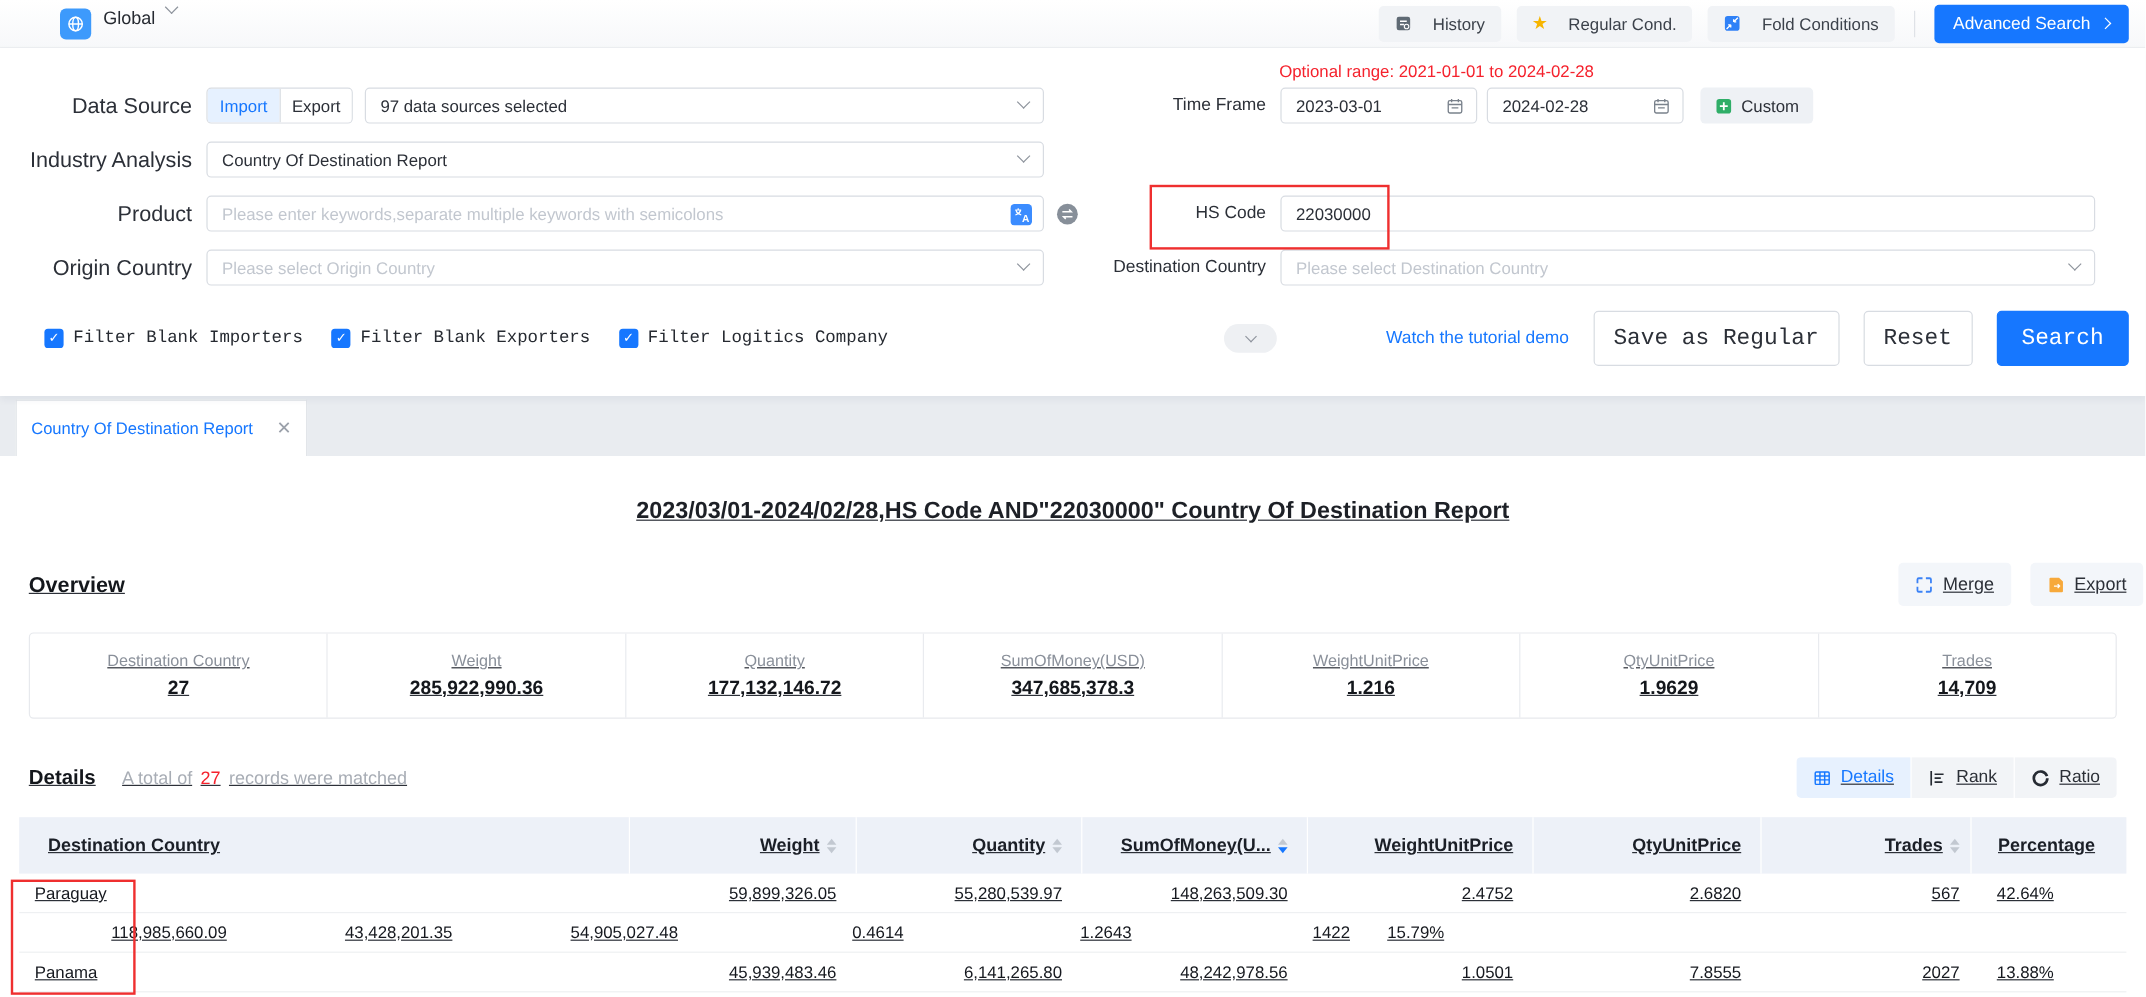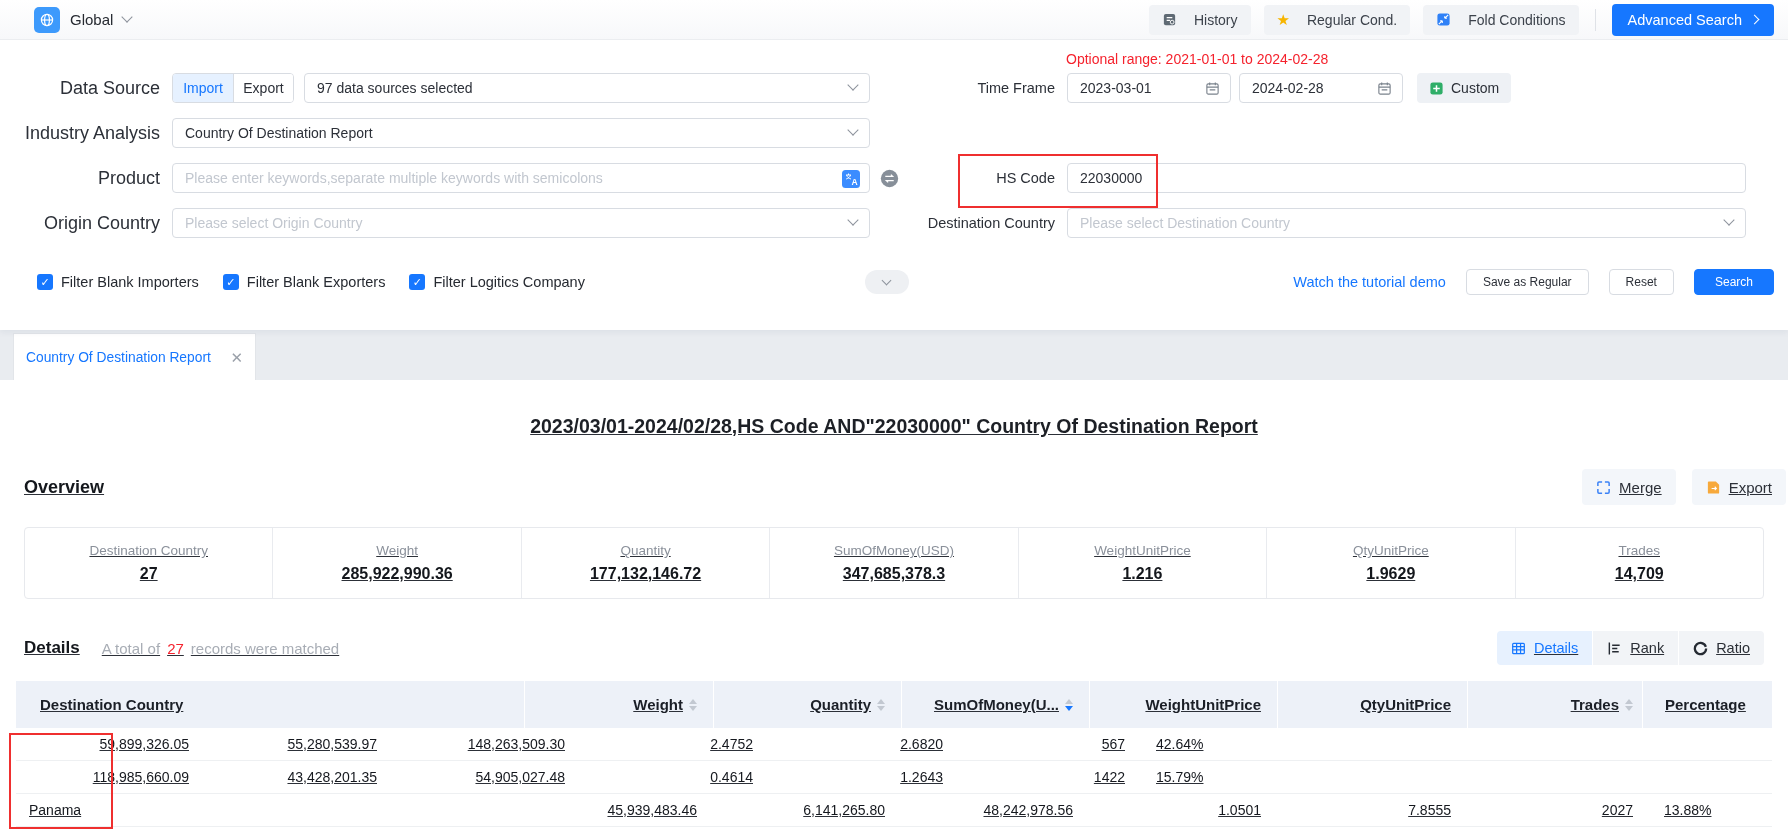--- a/index.html
+++ b/index.html
@@ -3,21 +3,21 @@
 <meta charset="utf-8">
 <style>
   * { box-sizing: border-box; margin: 0; padding: 0; }
   html,body { width:1788px; height:831px; }
   body { font-family:"Liberation Sans","DejaVu Sans",sans-serif; background:#fff; color:#2c3038; overflow:hidden; }
   .page { position:relative; width:1788px; height:831px; background:#fff; overflow:hidden; }
 
   
   .topbar { height:40px; display:flex; align-items:center; padding:0 14px 0 34px;
             background:linear-gradient(#ffffff,#f7f8fa); border-bottom:1px solid #eceef1; }
-  .brand { display:flex; align-items:center; gap:10px; cursor:pointer; }
+  .brand { display:flex; align-items:flex-start; gap:10px; cursor:pointer;margin-left:16px; }
   .brand-tile { width:26px; height:26px; border-radius:5px; background:#3d9afc; display:flex; align-items:center; justify-content:center; }
   .brand-txt { font-size:15px; color:#262a31; }
   .chv { width:8px; height:8px; border-right:1.6px solid #8d939c; border-bottom:1.6px solid #8d939c;
          transform:rotate(45deg); display:inline-block; margin-top:-5px; }
   .topbar-right { margin-left:auto; display:flex; align-items:center; gap:13px; }
   .tb-btn { height:30px; padding:0 13px; background:#f1f3f6; border:none; border-radius:4px;
             display:flex; align-items:center; gap:17px; font-size:14px; color:#3c424b; cursor:pointer;
             font-family:inherit; }
   .tb-divider { width:1px; height:22px; background:#dfe2e7; margin:0 3px; }
   .adv-btn { height:32px; padding:0 16px; background:#1677ff; color:#fff; border:none; border-radius:4px;
@@ -53,27 +53,27 @@
   .date-box + .date-box { margin-left:8px; }
   .custom-btn { height:30px; margin-left:14px; padding:0 12px; background:#eef1f5; border:none; border-radius:4px;
                 display:flex; align-items:center; gap:7px; font-size:14px; color:#2c3038; cursor:pointer; font-family:inherit; }
   .prod-wrap { width:698px; position:relative; }
   .trans-ic { position:absolute; right:9px; top:6px; }
   .ex-ic { position:absolute; left:880px; top:6px; }
   .cb-row { display:flex; align-items:center; margin-top:26px; padding:0 14px 0 37px; height:36px; }
   .cb-item { display:flex; align-items:center; gap:8px; margin-right:24px; cursor:pointer; }
   .cb { width:16px; height:16px; background:#1677ff; border-radius:3px; color:#fff; font-size:11px;
         line-height:16px; text-align:center; flex:none; }
-  .cb-lbl { font-size:14.5px; color:#262a31; }
+  .cb-lbl { font-size:14.5px; color:#262a31;font-family:Liberation Mono, monospace; }
   .pill { width:44px; height:24px; background:#eef0f3; border-radius:12px; border:none; display:flex;
           align-items:center; justify-content:center; margin-left:256px; cursor:pointer; }
   .pill .chv { margin-top:-3px; width:7px; height:7px; }
   .cb-actions { margin-left:auto; display:flex; align-items:center; gap:20px; }
   .link { color:#1677ff; font-size:14.5px; cursor:pointer; text-decoration:none; }
-  .btn { height:26px; padding:0 16px; border-radius:4px; font-size:12px; cursor:pointer; font-family:Liberation Sans, sans-serif; }
+  .btn { height:46px; padding:0 16px; border-radius:4px; font-size:19px; cursor:pointer; font-family:Liberation Mono, monospace; }
   .btn-plain { background:#fff; border:1px solid #d8dce2; color:#2c3038; }
   .btn-primary { background:#1677ff; border:1px solid #1677ff; color:#fff; padding:0 20px; }
 
   
   .tabband { height:50px; background:#e9ecf0; display:flex; align-items:flex-end; padding-left:13px; }
   .tab { width:243px; height:47px; background:#fff; border:1px solid #e2e5e9; border-bottom:none;
          display:flex; align-items:center; padding:0 12px 0 12px; gap:10px; cursor:pointer; }
   .tab-title { font-size:13.8px; color:#1677ff; white-space:nowrap; }
   .tab-close { color:#9ba1aa; font-size:15px; margin-left:auto; cursor:pointer; line-height:1; }
 
@@ -446,20 +446,21 @@
               <span class="car-up"></span>
               <span class="car-dn"></span>
             </span>
         </div>
         <div class="th c7">
           <span>Percentage</span>
         </div>
       </div>
 
       <div class="t-row">
+        <div class="c0">Paraguay</div>
         <div class="c1">59,899,326.05</div>
         <div class="c2">55,280,539.97</div>
         <div class="c3">148,263,509.30</div>
         <div class="c4">2.4752</div>
         <div class="c5">2.6820</div>
         <div class="c6">567</div>
         <div class="c7">42.64%</div>
       </div>
       <div class="t-row">
         <div class="c1">118,985,660.09</div>

